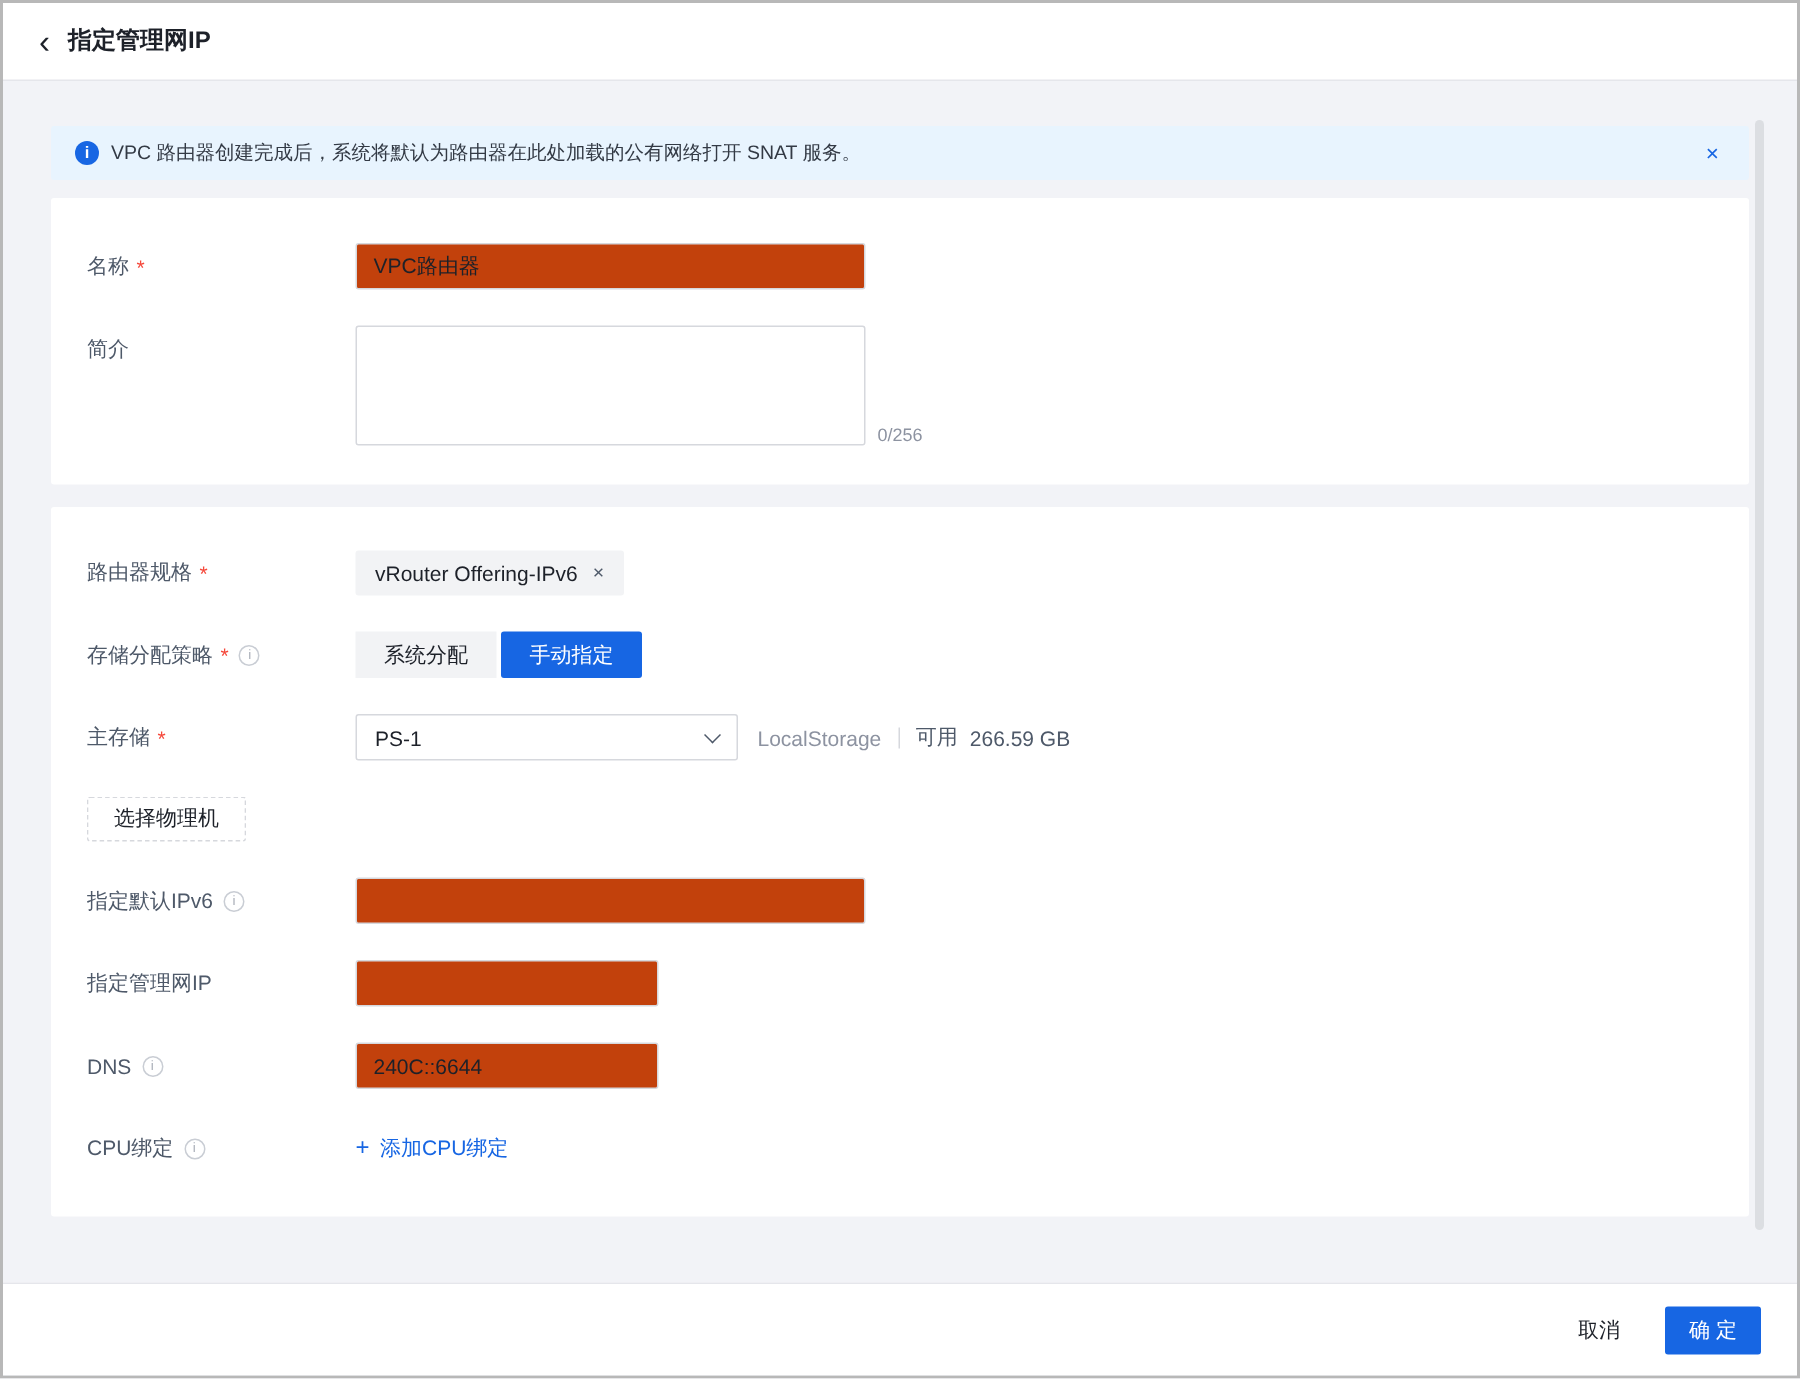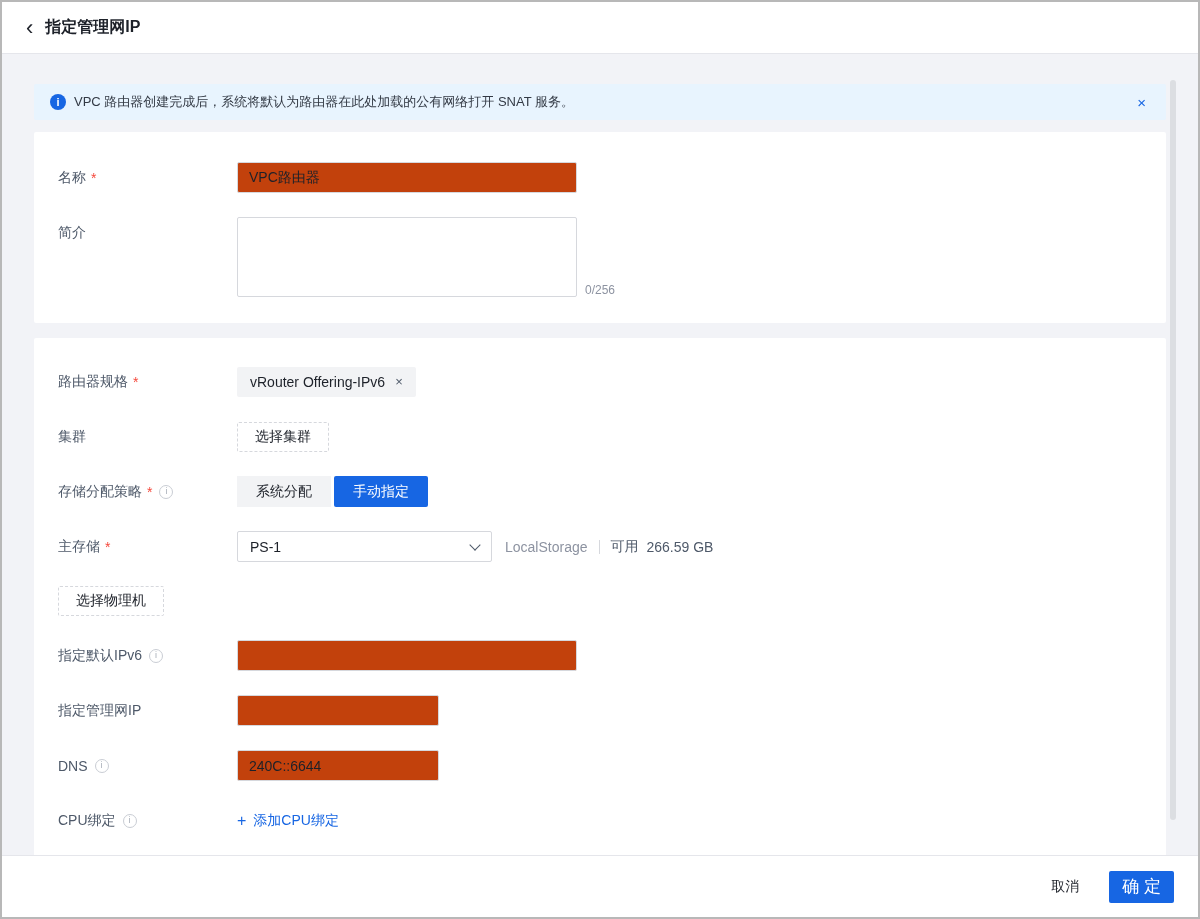--- a/index.html
+++ b/index.html
@@ -111,21 +111,21 @@
   .footer {
     height:62px; flex:none; background:#fff; border-top:1px solid #e5e6eb;
     display:flex; align-items:center; justify-content:flex-end; padding:0 24px;
   }
   .cancel-btn {
     background:none; border:none; font-size:14px; color:#1d2129;
     margin-right:30px; cursor:pointer; font-family:"Liberation Sans","DejaVu Sans",sans-serif;
   }
   .confirm-btn {
     background:#1766e3; color:#fff; border:none; border-radius:2px;
-    height:32px; min-width:64px; padding:0 13px; font-size:17px; cursor:pointer;
+    height:32px; min-width:64px; padding:0 13px; font-size:14px; cursor:pointer;
     font-family:"Liberation Sans","DejaVu Sans",sans-serif;
   }
 </style>
 </head>
 <body>
 
 <div class="window">
 
   <div class="header">
     <span class="back-icon">‹</span>
@@ -169,28 +169,20 @@
           <span class="required-star">*</span>
         </div>
         <div class="control">
           <span class="tag">
             <span>vRouter Offering-IPv6</span>
             <span class="tag-close">×</span>
           </span>
         </div>
       </div>
 
-      <div class="form-row">
-        <div class="form-label">
-          <span>集群</span>
-        </div>
-        <div class="control">
-          <button class="dashed-btn">选择集群</button>
-        </div>
-      </div>
 
       <div class="form-row">
         <div class="form-label">
           <span>存储分配策略</span>
           <span class="required-star">*</span>
           <span class="label-info-icon">i</span>
         </div>
         <div class="control">
           <div class="segment">
             <button class="segment-option">系统分配</button>

